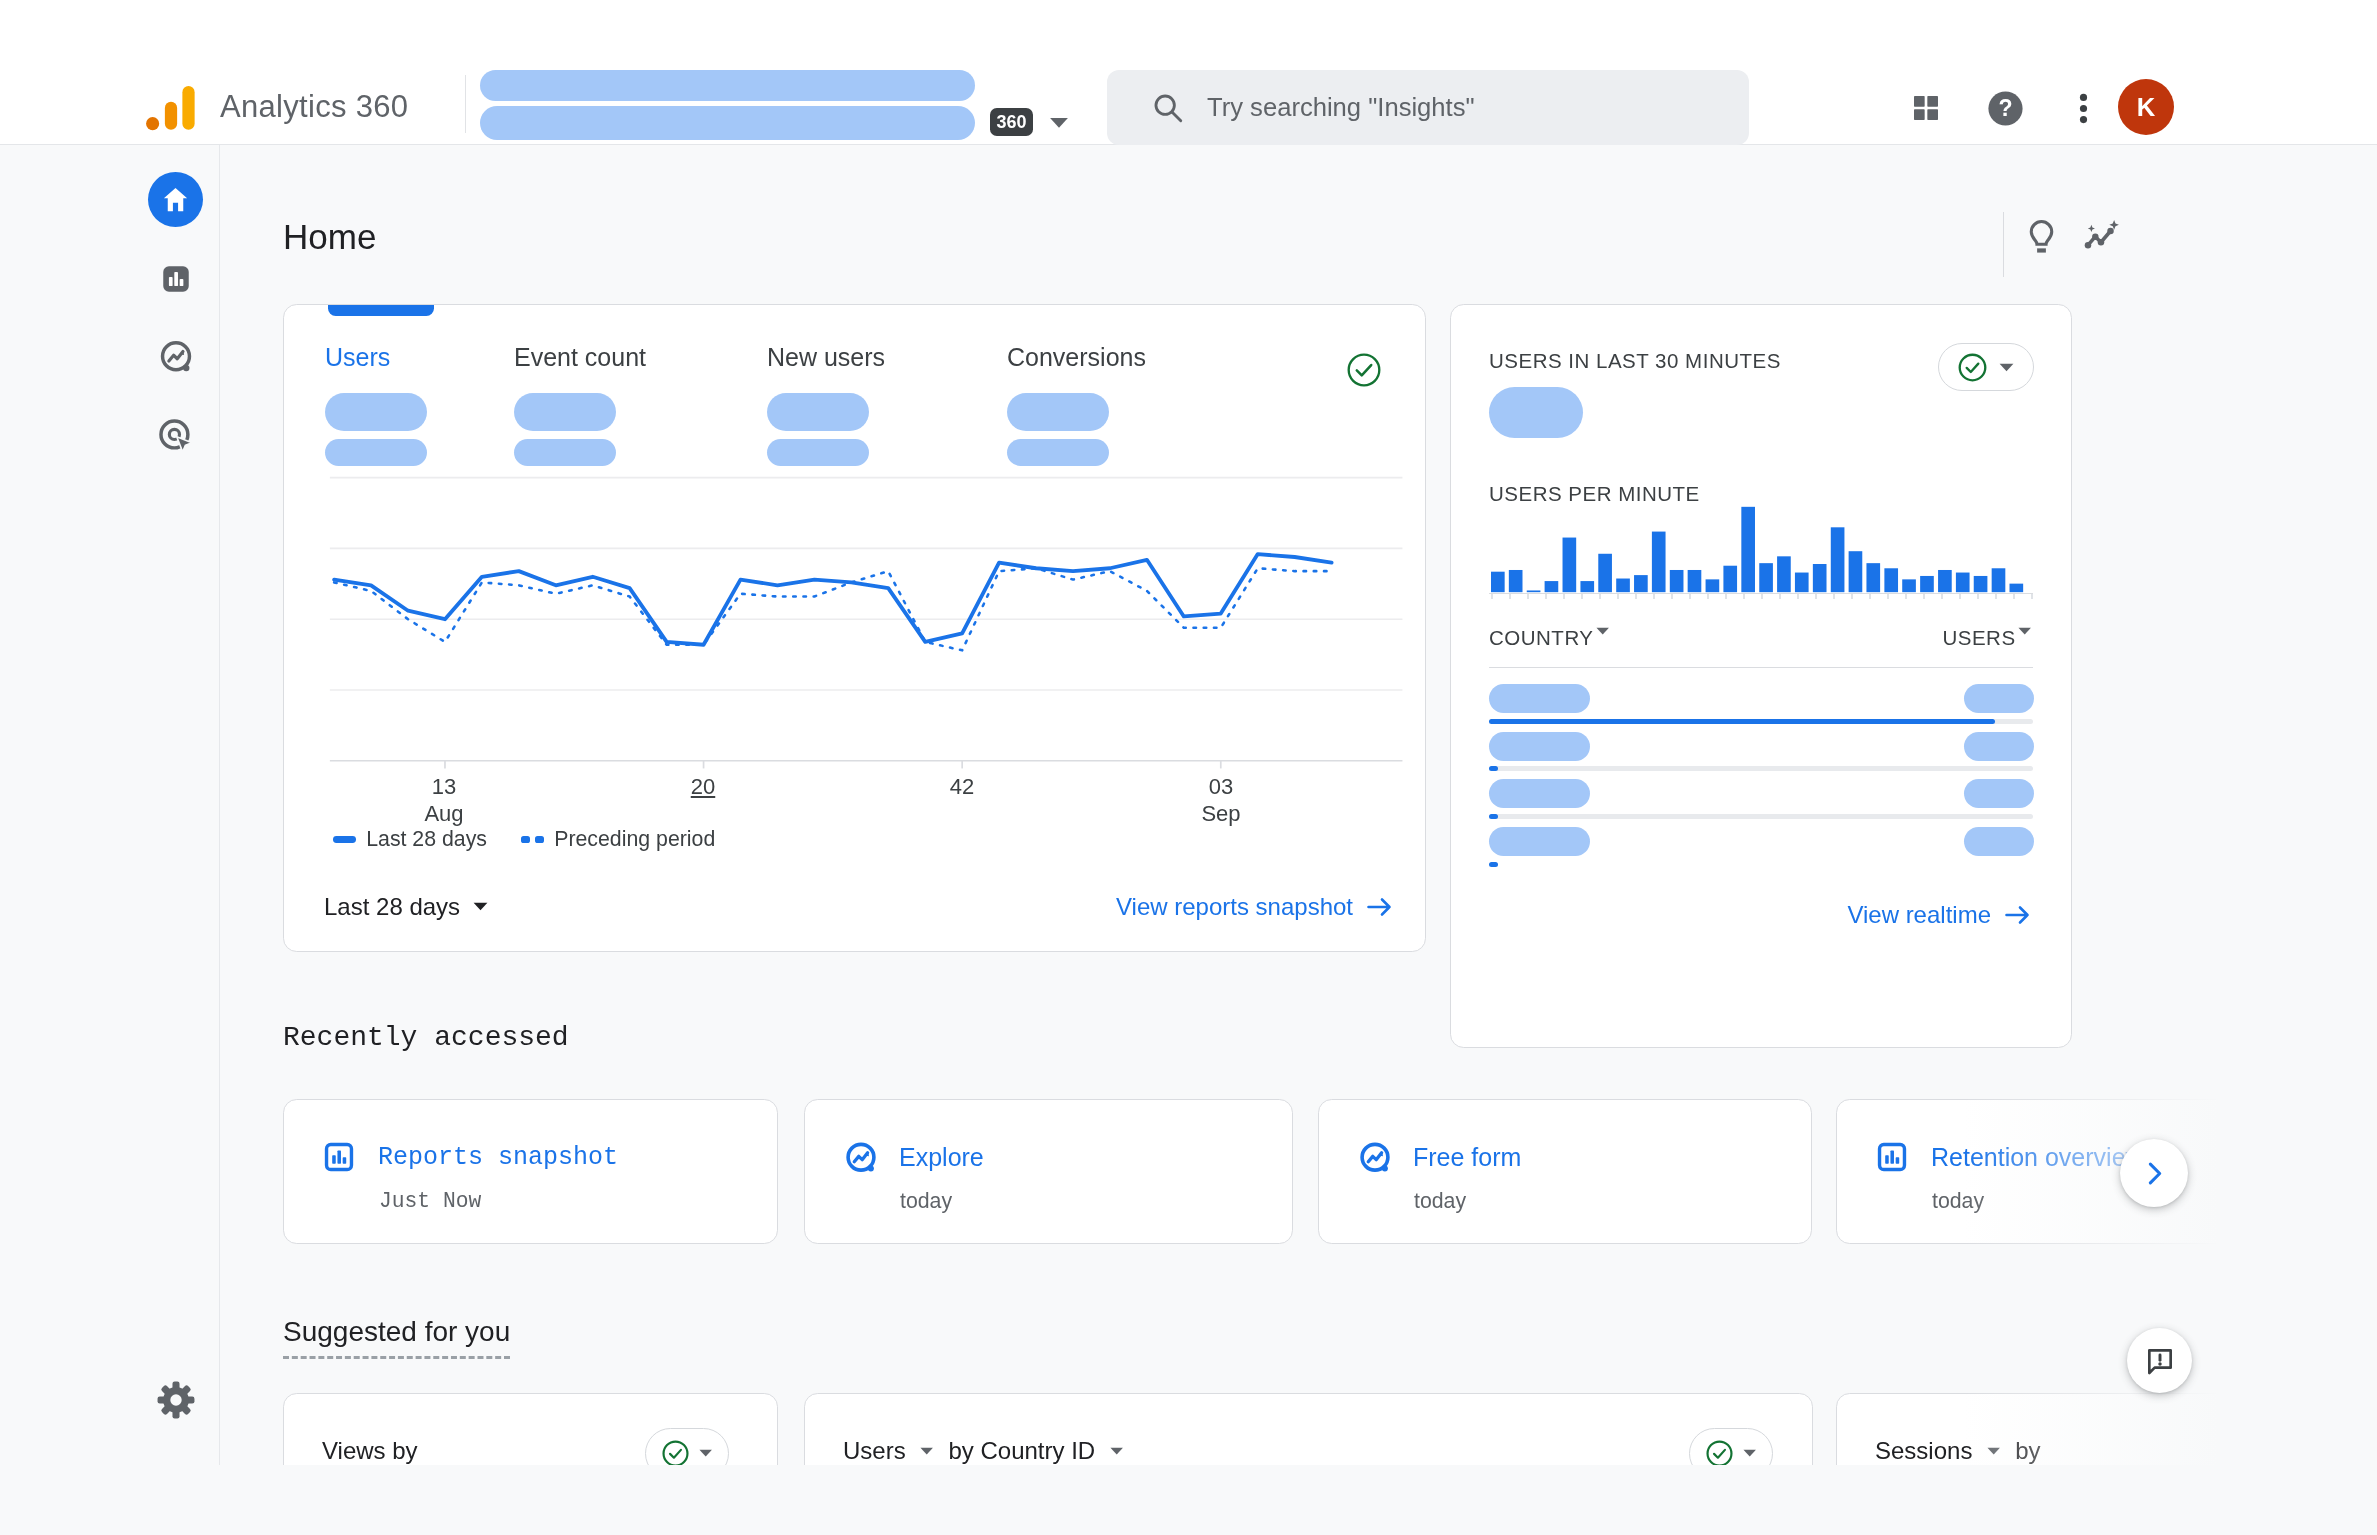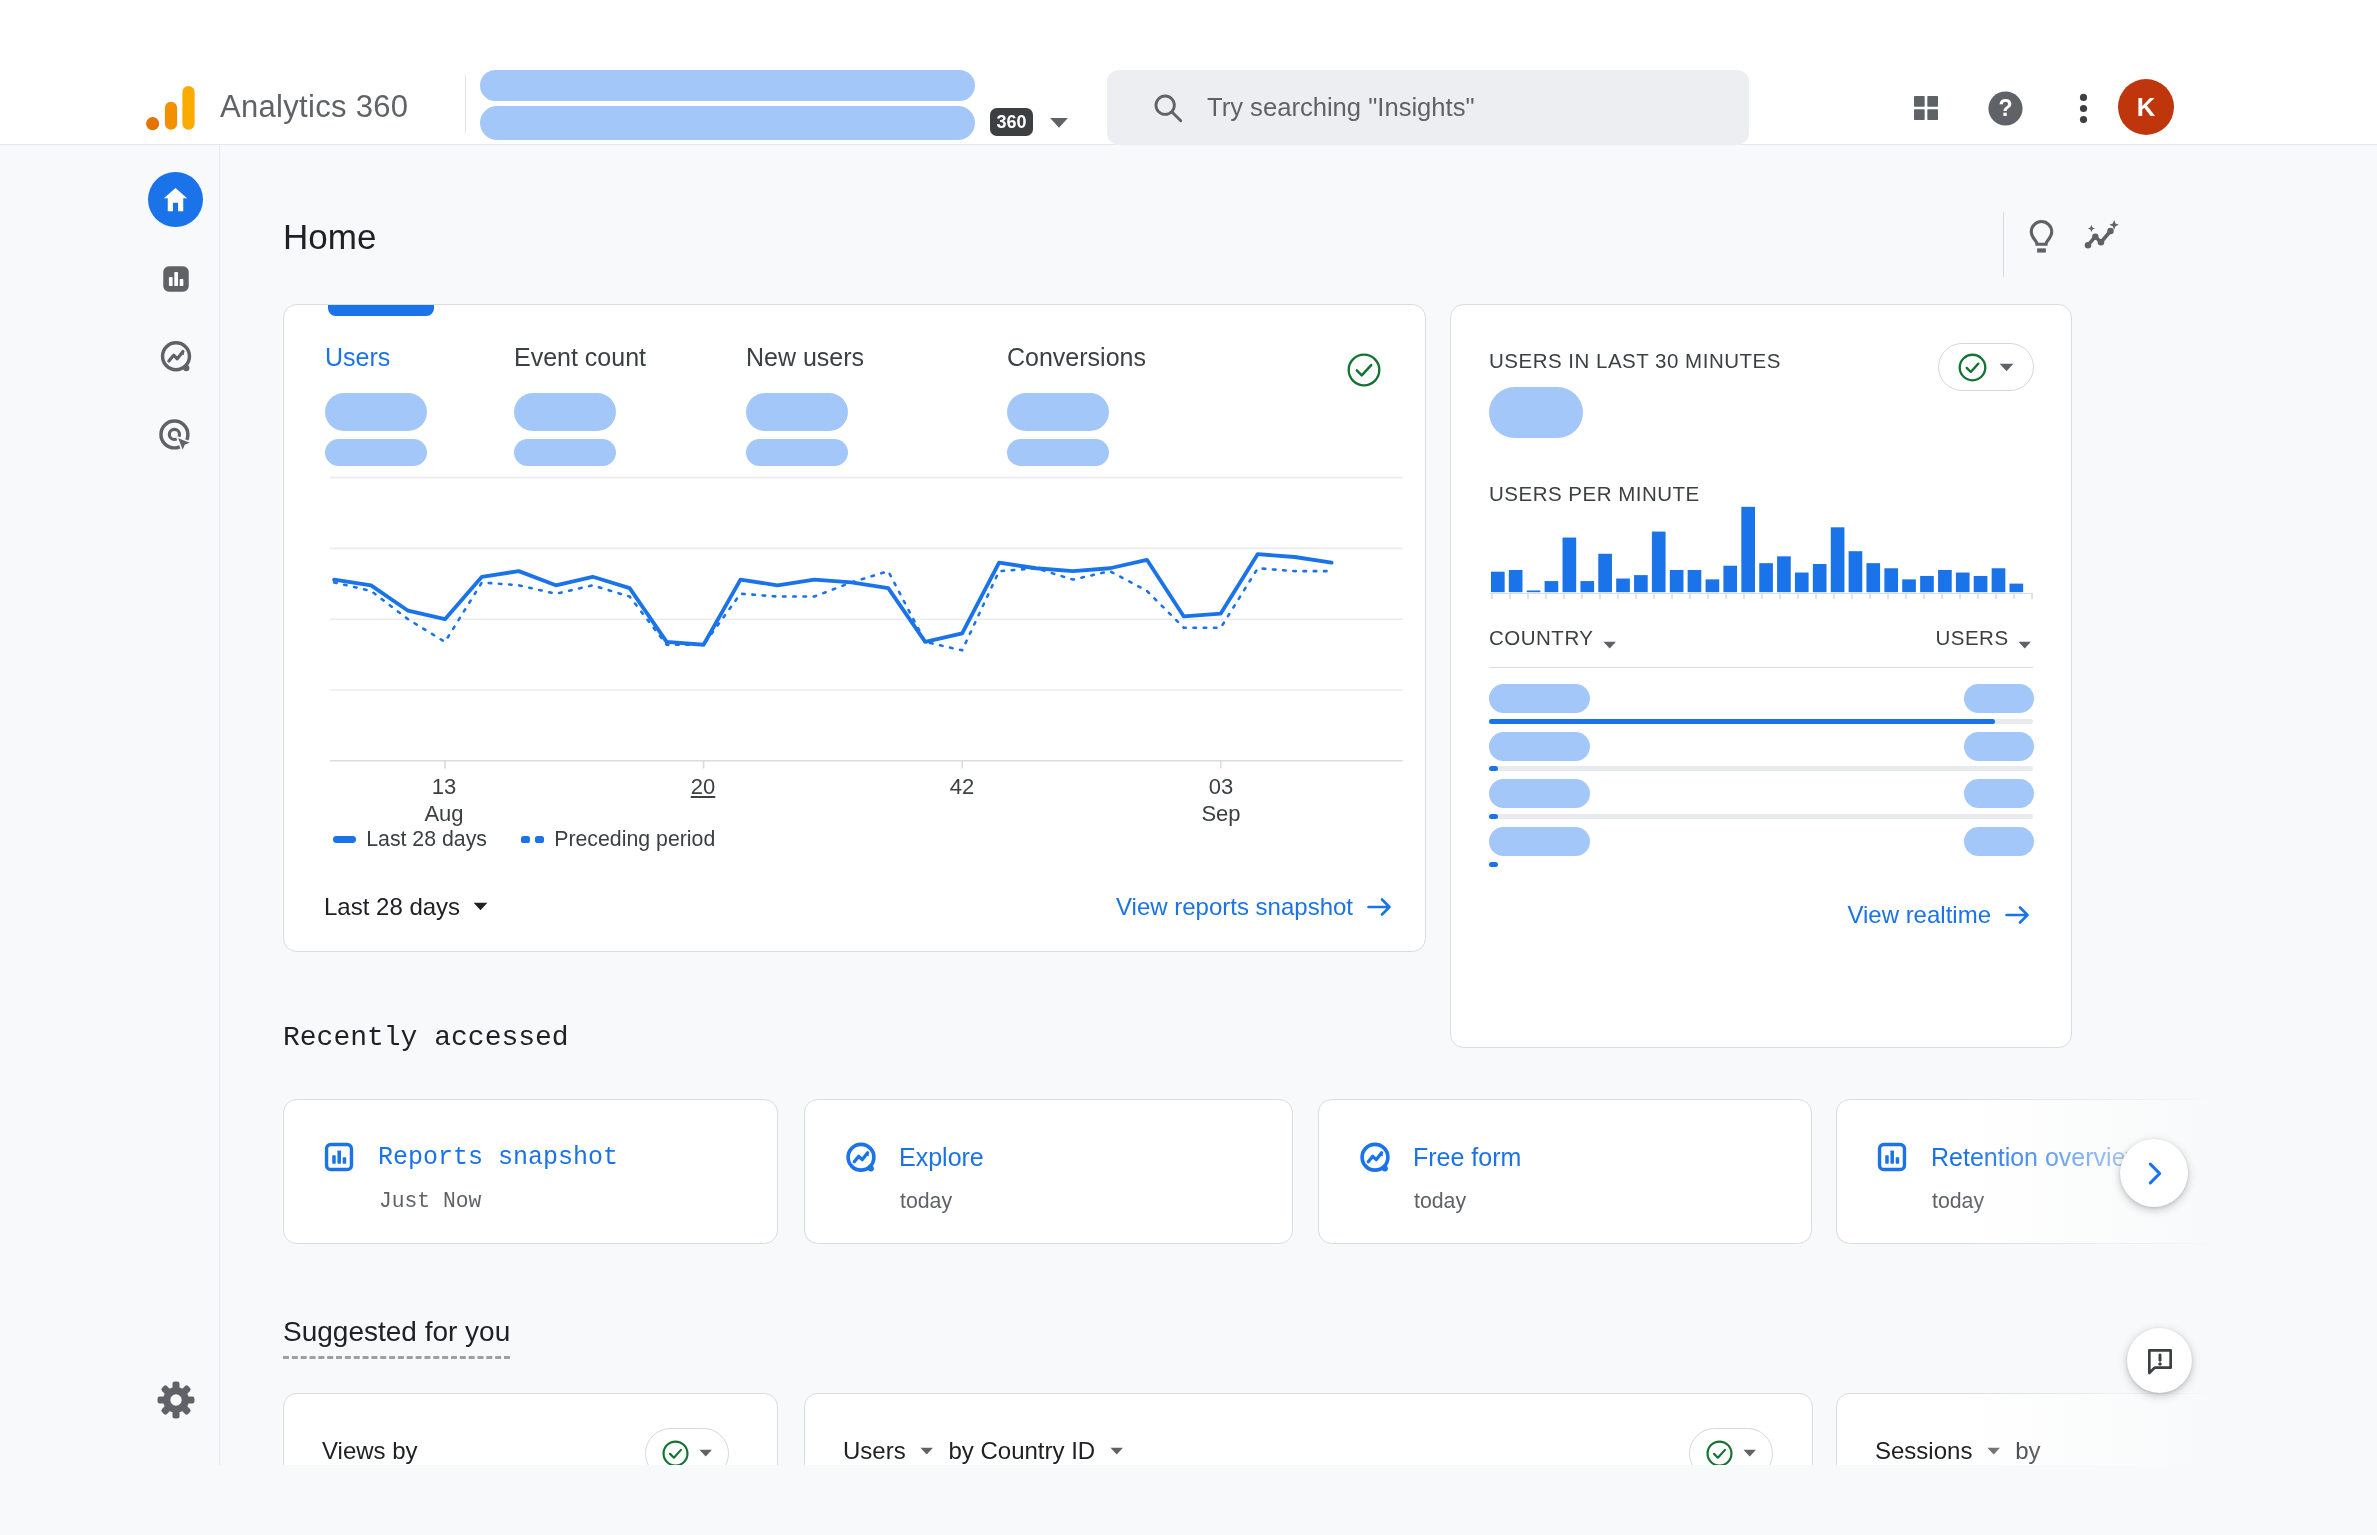--- a/index.html
+++ b/index.html
@@ -59,21 +59,21 @@
   
   .realtime-card { left:1230px; top:159px; width:622px; height:744px; }
   .rt-label { position:absolute; left:38px; font-size:20.5px; color:#3c4043; letter-spacing:0.5px; }
   .status-pill { position:absolute; left:487px; top:38px; width:96px; height:48px; border:0.9px solid #d5d8dc; border-radius:24px; display:flex; align-items:center; justify-content:center; gap:10.2px; background:#fff; cursor:pointer; }
   .rt-bigpill { position:absolute; left:38px; top:82px; width:94px; height:51px; border-radius:25.6px; }
   .rt-bars { position:absolute; left:40px; top:200px; }
   .rt-baseline { position:absolute; left:38px; top:288px; width:544px; height:0.9px; background:#dadce0; }
   .rt-ticks { position:absolute; left:40px; top:289px; width:544px; height:5.1px;
     background:repeating-linear-gradient(to right, #e0e3e7 0 1.7px, transparent 1.7px 18px); }
   .rt-thead { position:absolute; left:38px; right:39px; top:321px; display:flex; justify-content:space-between; align-items:center; }
-  .rt-th { display:flex; align-items:flex-end; gap:8px; font-size:20.5px; color:#3c4043; letter-spacing:0.5px; cursor:pointer; }
+  .rt-th { display:flex; align-items:flex-start; gap:1px; font-size:20.5px; color:#3c4043; letter-spacing:0.5px; cursor:pointer; }
   .rt-divider { position:absolute; left:38px; top:362px; width:544px; height:0.9px; background:#dadce0; }
   .rt-row-pill-l { position:absolute; left:38px; width:101px; height:29px; border-radius:14.5px; }
   .rt-row-pill-r { position:absolute; left:513px; width:70px; height:29px; border-radius:14.5px; }
   .rt-bar-track { position:absolute; left:38px; width:544px; height:5.1px; border-radius:2.6px; background:#e8eaed; }
   .rt-bar-fill { position:absolute; left:38px; height:5.1px; border-radius:2.6px; background:#1a73e8; }
   .rt-footer { position:absolute; right:39px; top:596px; }
 
   
   .section-title { position:absolute; left:63px; font-size:28px; color:#202124; }
   .dashed-u { border-bottom:3.4px dashed #9aa0a6; padding-bottom:8.5px; }
@@ -218,21 +218,21 @@
           <div class="metric-col" style="left: 41px;">
             <div class="metric-label active">Users</div>
       <div class="redact metric-big"></div>
       <div class="redact metric-small"></div>
           </div>
           <div class="metric-col" style="left: 230px;">
             <div class="metric-label ">Event count</div>
       <div class="redact metric-big"></div>
       <div class="redact metric-small"></div>
           </div>
-          <div class="metric-col" style="left: 462px; text-align: center;">
+          <div class="metric-col" style="left: 483px; text-align: center;">
             <div class="metric-label ">New users</div>
       <div class="redact metric-big"></div>
       <div class="redact metric-small"></div>
           </div>
           <div class="metric-col" style="left: 723px;">
             <div class="metric-label ">Conversions</div>
       <div class="redact metric-big"></div>
       <div class="redact metric-small"></div>
           </div>
         </div>

